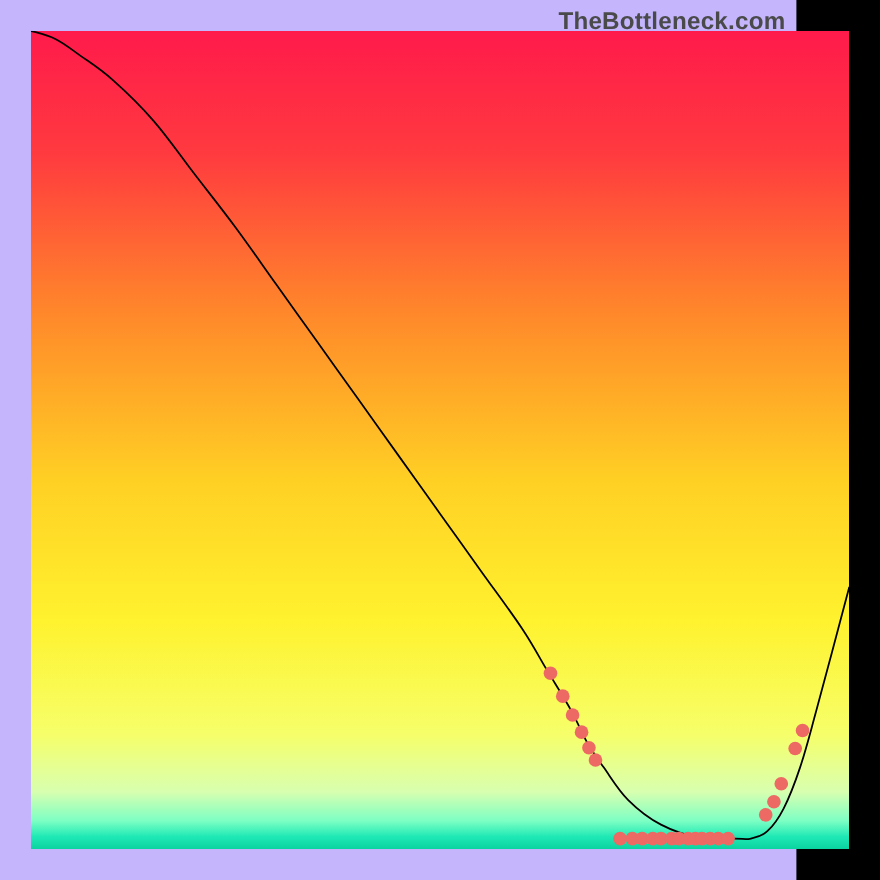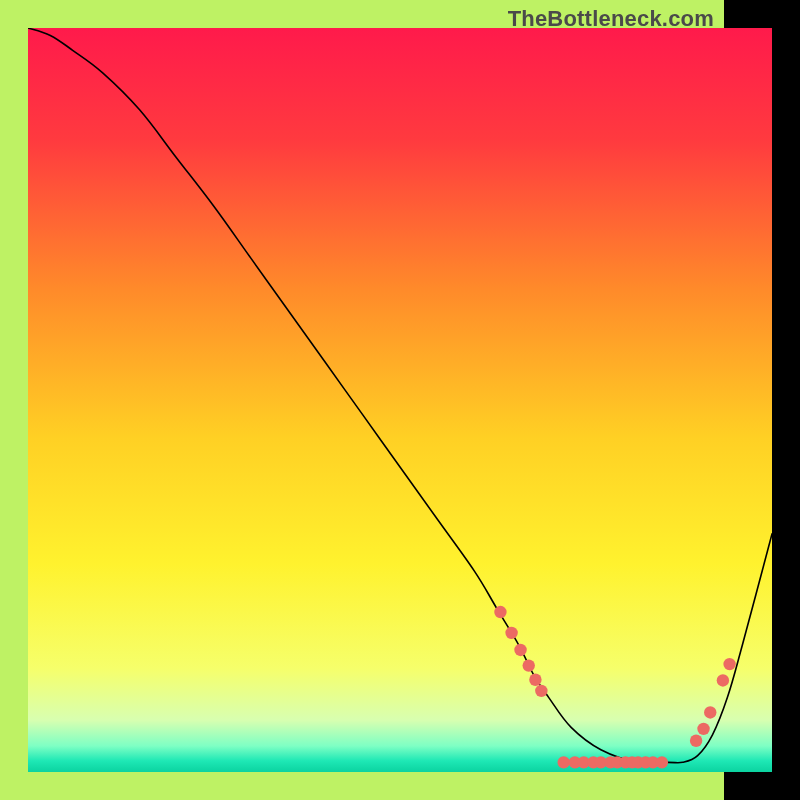--- a/index.html
+++ b/index.html
@@ -10,21 +10,21 @@
     background: #000;
     font-family: Arial, Helvetica, sans-serif;
     overflow: hidden;
   }
   .frame {
     position: absolute;
     left: 0;
     top: 0;
     width: 724px;
     height: 800px;
-    background: #bef264;
+    background: #c4b5fd;
     text-align: right;
   }
   .plot {
     position: absolute;
     left: 28px;
     top: 28px;
     width: 744px;
     height: 744px;
     overflow: hidden;
   }

